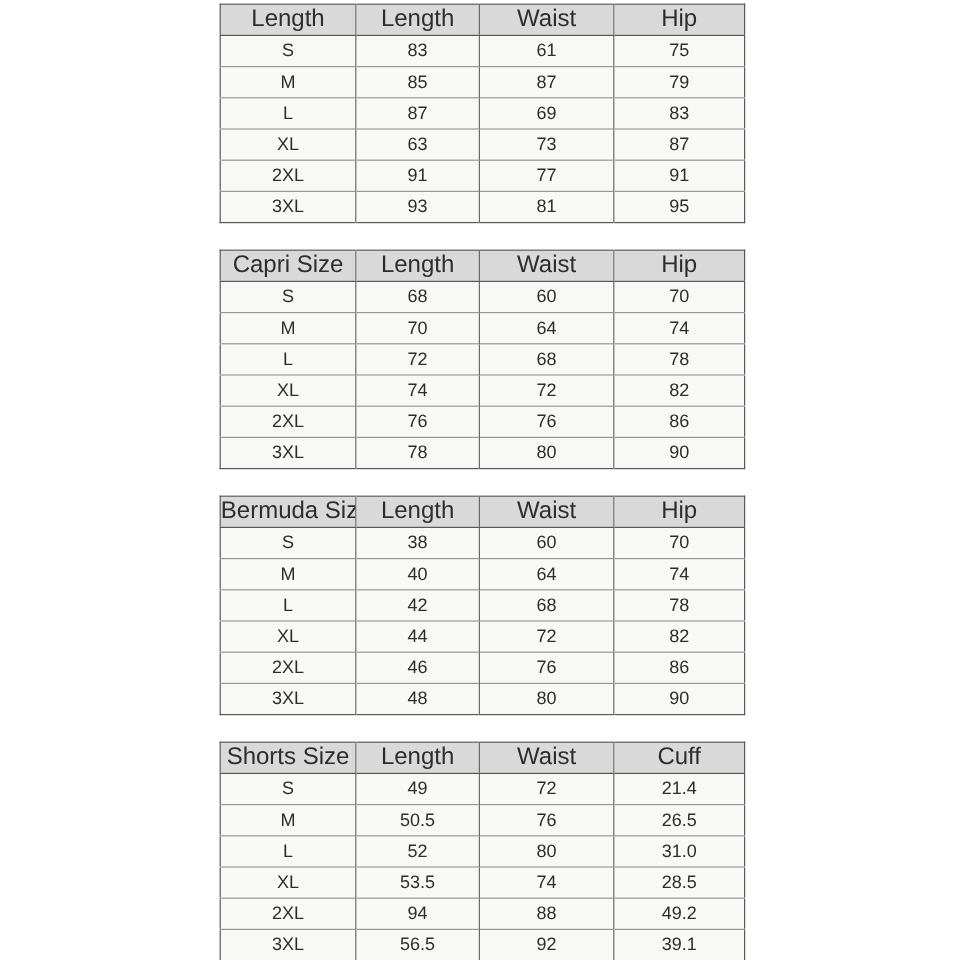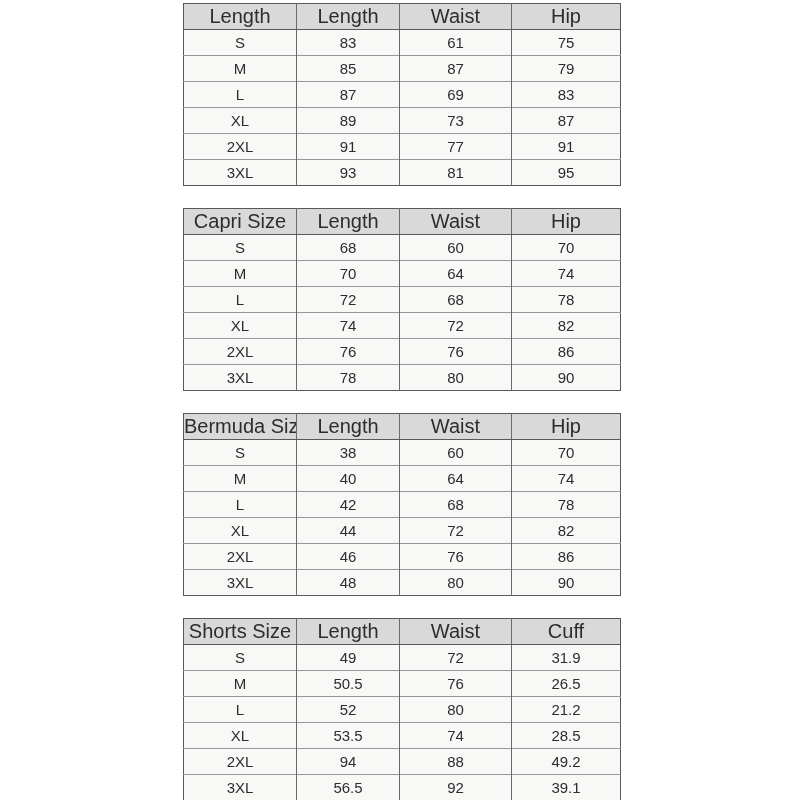--- a/index.html
+++ b/index.html
@@ -81,21 +81,21 @@
           <td>79</td>
         </tr>
         <tr>
           <td>L</td>
           <td>87</td>
           <td>69</td>
           <td>83</td>
         </tr>
         <tr>
           <td>XL</td>
-          <td>89</td>
+          <td>63</td>
           <td>73</td>
           <td>87</td>
         </tr>
         <tr>
           <td>2XL</td>
           <td>91</td>
           <td>77</td>
           <td>91</td>
         </tr>
         <tr>
@@ -209,33 +209,33 @@
           <th>Length</th>
           <th>Waist</th>
           <th>Cuff</th>
         </tr>
       </thead>
       <tbody>
         <tr>
           <td>S</td>
           <td>49</td>
           <td>72</td>
-          <td>31.9</td>
+          <td>21.4</td>
         </tr>
         <tr>
           <td>M</td>
           <td>50.5</td>
           <td>76</td>
           <td>26.5</td>
         </tr>
         <tr>
           <td>L</td>
           <td>52</td>
           <td>80</td>
-          <td>21.2</td>
+          <td>31.0</td>
         </tr>
         <tr>
           <td>XL</td>
           <td>53.5</td>
           <td>74</td>
           <td>28.5</td>
         </tr>
         <tr>
           <td>2XL</td>
           <td>94</td>

